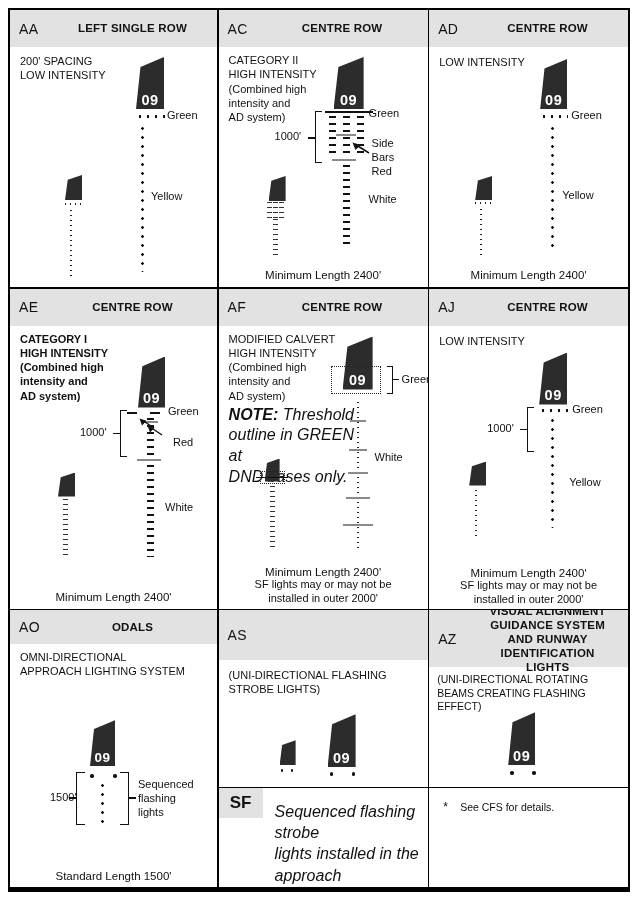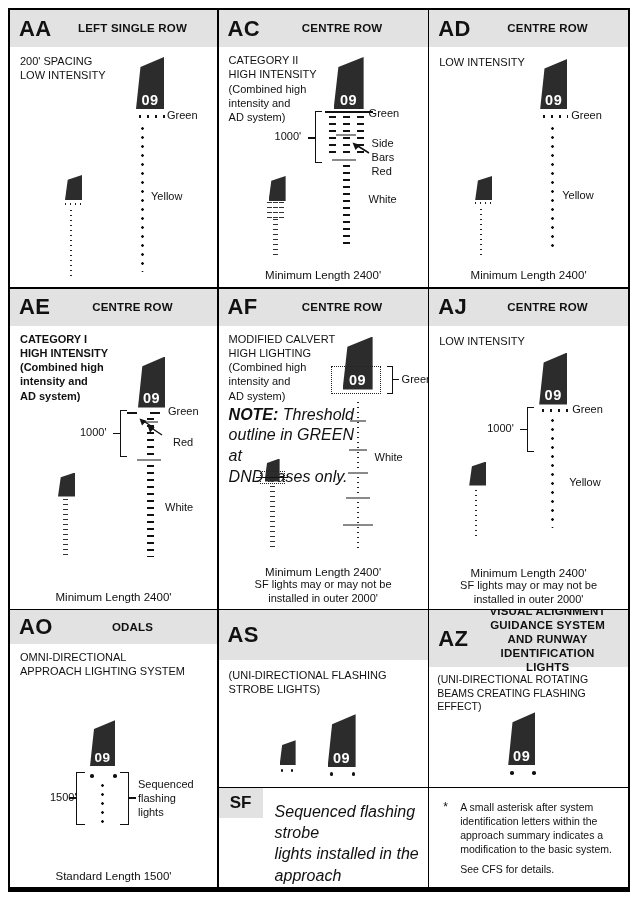--- a/index.html
+++ b/index.html
@@ -20,21 +20,21 @@
     width:618px; height:877px;
   }
   .panel, .cell { background:#fff; position:relative; overflow:hidden; }
   .cell { display:flex; flex-direction:column; }
   .sub { position:relative; background:#fff; overflow:hidden; }
   .sub.top { height:178px; border-bottom:1.6px solid #000; box-sizing:border-box; }
   .sub.bot { flex:1; }
 
   .ph { background:var(--header-bg,#e2e2e2); display:flex; align-items:center; padding:0 9px; box-sizing:border-box; }
   .ph.h37 { height:37px; } .ph.h34 { height:34px; } .ph.h50 { height:50px; } .ph.h57 { height:57px; }
-  .code { font-size:22px; font-weight:700; letter-spacing:.3px; min-width:42px; }
+  .code { font-size:14px; font-weight:400; letter-spacing:.3px; min-width:42px; }
   .ptitle { flex:1; text-align:center; font-weight:700; font-size:11.5px; line-height:1.22; white-space:pre-line; letter-spacing:.2px; padding-right:4px; }
 
   .pbody { position:absolute; left:0; right:0; bottom:0; }
   .pbody.t37 { top:37px; } .pbody.t34 { top:34px; }
 
   .desc { position:absolute; font-size:11px; line-height:1.3; white-space:pre-line; }
   .lbl  { position:absolute; font-size:11px; line-height:1.25; white-space:pre-line; }
   .cap  { position:absolute; left:0; right:0; text-align:center; font-size:11.5px; white-space:pre-line; line-height:1.25; }
   .note { position:absolute; font-size:16px; line-height:1.3; white-space:pre-line;font-style:italic; }
 
@@ -200,21 +200,21 @@
     </div>
   </section>
 
   <section class="panel">
     <header class="ph h37">
       <span class="code">AF</span>
       <span class="ptitle">CENTRE ROW</span>
     </header>
     <div class="pbody t37">
       <div class="desc" style="left:10px;top:6px;">MODIFIED CALVERT
-HIGH LIGHTING
+HIGH INTENSITY
 (Combined high
 intensity and
 AD system)</div>
       <div class="note" style="left:10px;top:79px;width:130px;"><b>NOTE:</b> <span>Threshold
 outline in GREEN at
 DND bases only.</span></div>
       <div class="rwy" style="left:124px;top:11px;width:30px;height:53px;">
             <span class="n">09</span>
           </div>
       <div class="dotrect" style="left:112px;top:40px;width:50px;height:28px;"></div>
@@ -332,23 +332,19 @@
 BEAMS CREATING FLASHING EFFECT)</div>
       <div class="rwy" style="left:79px;top:102px;width:27px;height:53px;">
             <span class="n">09</span>
           </div>
       <div class="dot" style="left:81px;top:161px;"></div>
       <div class="dot" style="left:103px;top:161px;"></div>
     </section>
     <section class="sub bot">
       <div class="fnmark">*</div>
       <div class="fntext">
-            <p>A small asterisk after system
-identification letters within the
-approach summary indicates a
-modification to the basic system.</p>
             <p>See CFS for details.</p>
           </div>
     </section>
   </div>
 
 </div>
 </div>
 
 </body></html>

